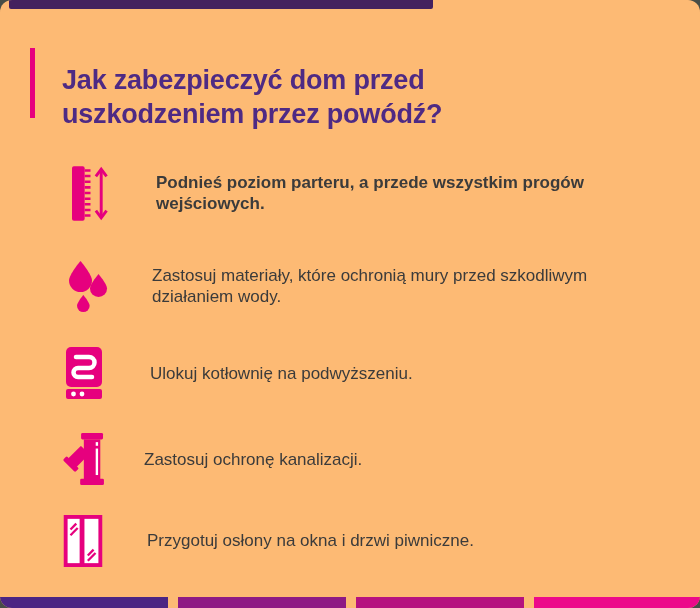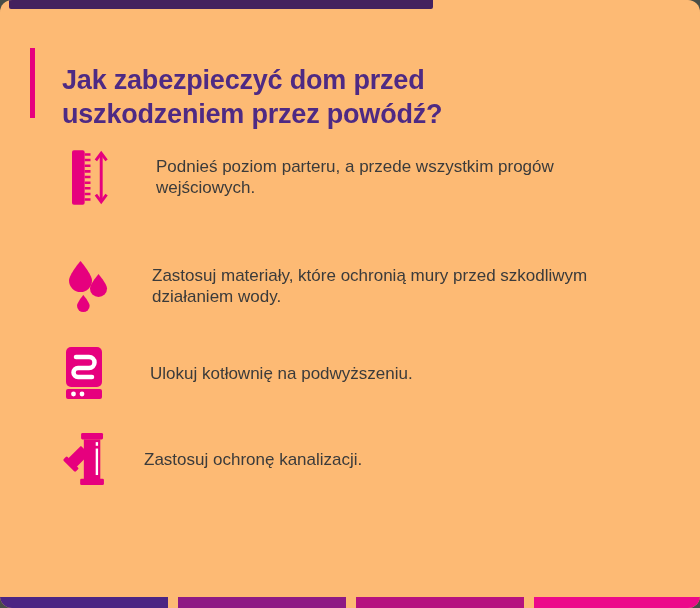--- a/index.html
+++ b/index.html
@@ -11,21 +11,21 @@
     position:absolute;left:9px;top:0;width:424px;height:9px;border-radius:0 0 2px 2px;
   }
   .header{position:absolute;left:0;top:0;width:700px;}
   .accent-bar{position:absolute;left:30px;top:48px;width:4.5px;height:70px;}
   .title{
     position:absolute;left:62px;top:45px;width:560px;
     font-size:27px;font-weight:bold;line-height:34px;letter-spacing:-0.2px;
     white-space:pre-line;
   }
   .row{position:absolute;left:58px;right:30px;display:flex;align-items:center;}
-  .row-1{top:148px;height:58px;}
+  .row-1{top:164px;height:58px;font-weight:bold;}
   .row-2{top:259px;height:54px;}
   .row-3{top:347px;height:52px;}
   .row-4{top:431px;height:56px;}
   .row-5{top:514px;height:53px;}
   .icon-box{flex:0 0 84px;display:flex;align-items:center;}
   .item-text{
     font-size:17px;line-height:21px;color:#3b3b3b;white-space:pre-line;max-width:540px;
   }
   .footer-bar{position:absolute;top:597px;height:11px;}
   .fb-0{left:0;width:168px;}
@@ -100,19 +100,34 @@
         <rect x="0" y="0" width="36" height="40" rx="5" fill="currentColor"></rect>
         <path d="M10 10h13a5.5 5.5 0 0 1 0 11H12a4.5 4.5 0 0 0 0 9h14" fill="none" stroke="#ffffff" stroke-width="4.5" stroke-linecap="round"></path>
         <rect x="0" y="42" width="36" height="10" rx="2" fill="currentColor"></rect>
         <circle cx="7.5" cy="47" r="2.4" fill="#ffffff"></circle>
         <circle cx="16" cy="47" r="2.4" fill="#ffffff"></circle>
       </svg>
     </div>
     <div class="item-text">Ulokuj kotłownię na podwyższeniu.</div>
   </div>
 
+  <div class="row row-5">
+    <div class="icon-box" style="padding-left: 5px; color: rgb(230, 0, 126);">
+      <svg width="40" height="52" viewBox="0 0 40 54">
+        <rect x="2" y="2" width="36" height="50" fill="#ffffff" stroke="currentColor" stroke-width="4"></rect>
+        <rect x="16.5" y="2" width="5" height="50" fill="currentColor"></rect>
+        <g stroke="currentColor" stroke-width="2.4">
+          <line x1="7" y1="15" x2="13" y2="9"></line>
+          <line x1="7" y1="21" x2="14.5" y2="13.5"></line>
+          <line x1="25" y1="42" x2="31" y2="36"></line>
+          <line x1="25" y1="47.5" x2="33" y2="39.5"></line>
+        </g>
+      </svg>
+    </div>
+    <div class="item-text">Przygotuj osłony na okna i drzwi piwniczne.</div>
+  </div>
 
   <div class="footer-bar fb-0" style="background-color: rgb(75, 37, 131);"></div>
   <div class="footer-bar fb-1" style="background-color: rgb(142, 26, 132);"></div>
   <div class="footer-bar fb-2" style="background-color: rgb(181, 18, 127);"></div>
   <div class="footer-bar fb-3" style="background-color: rgb(236, 10, 138);"></div>
 
 </div>
 
 </body></html>

